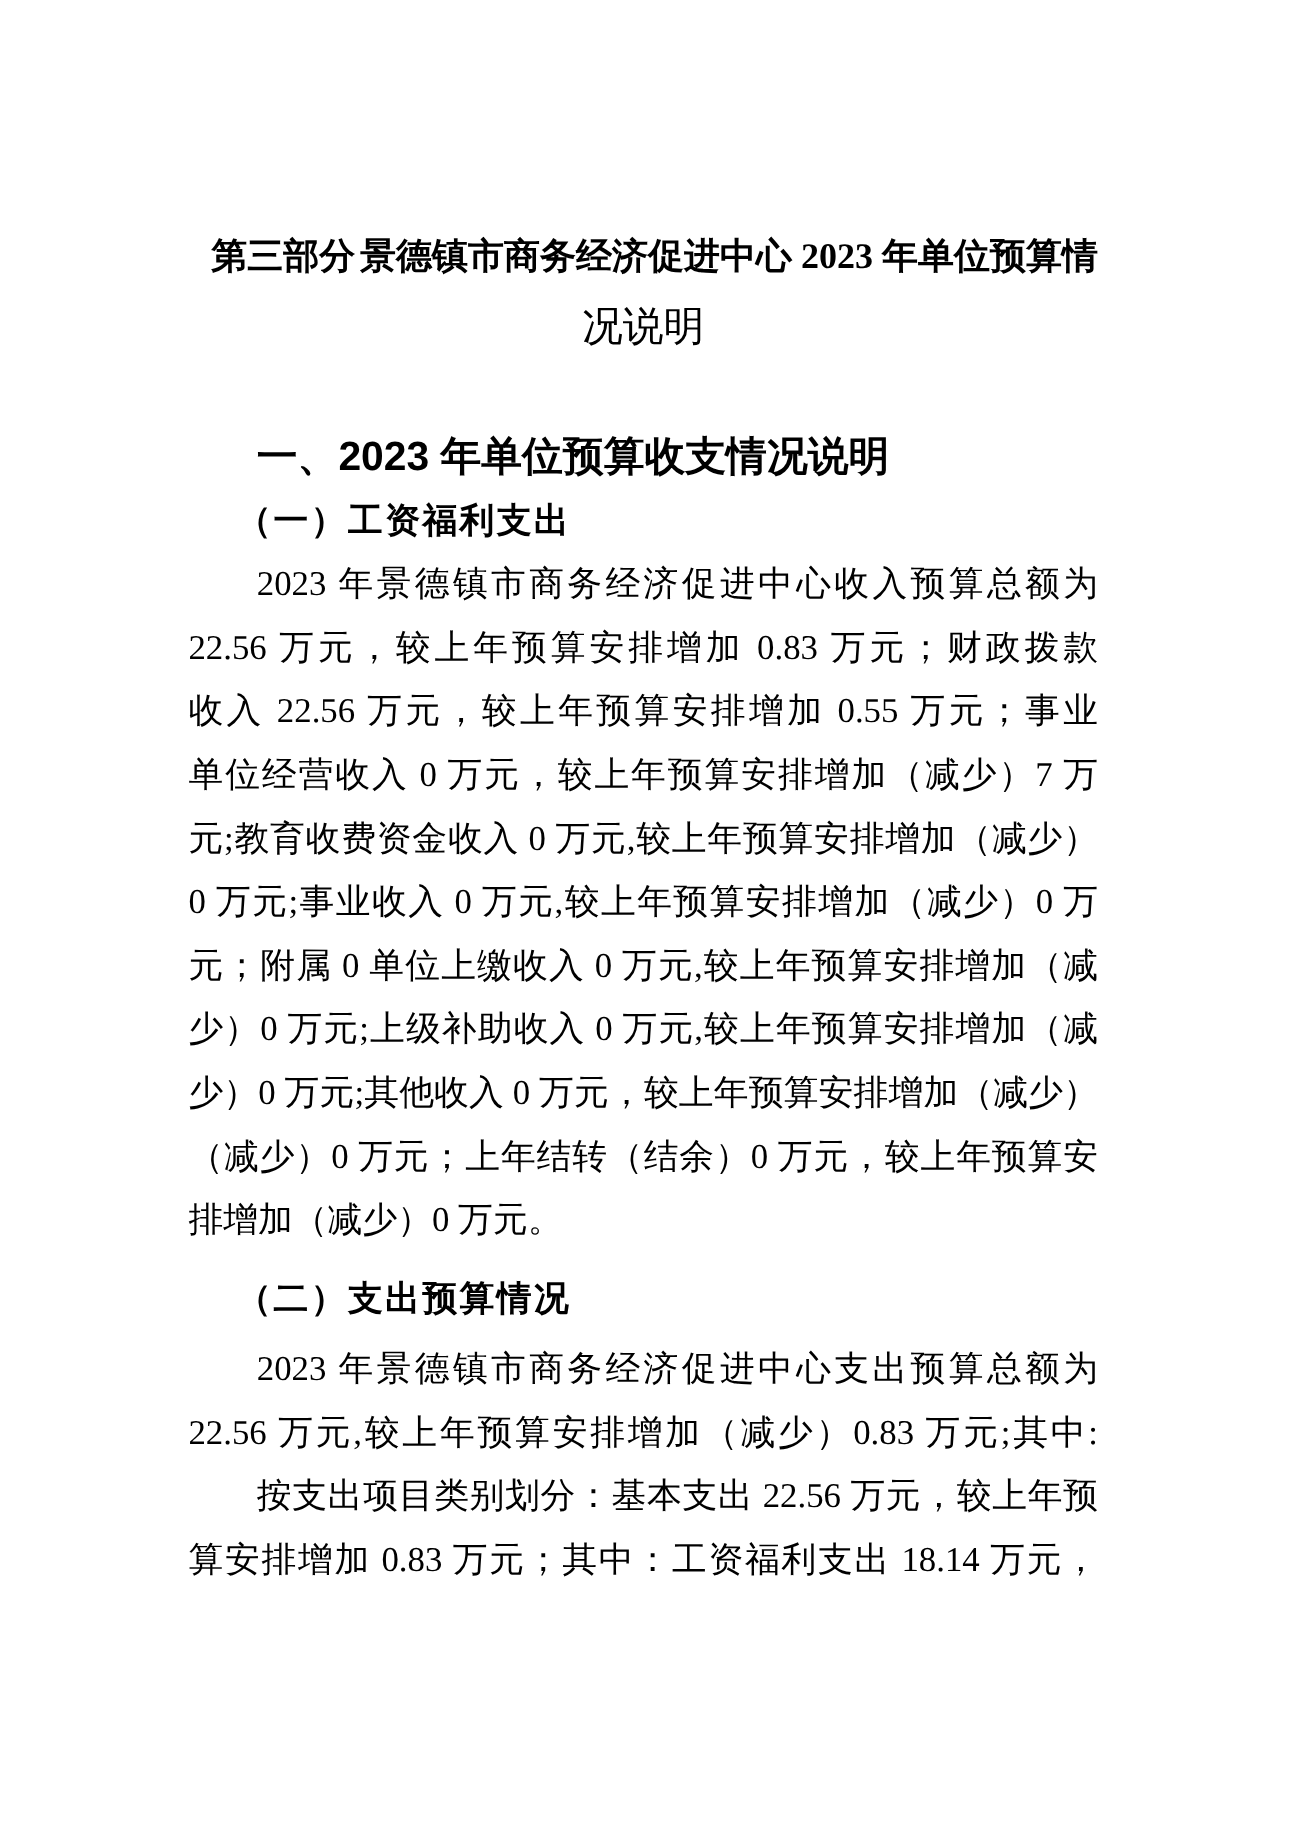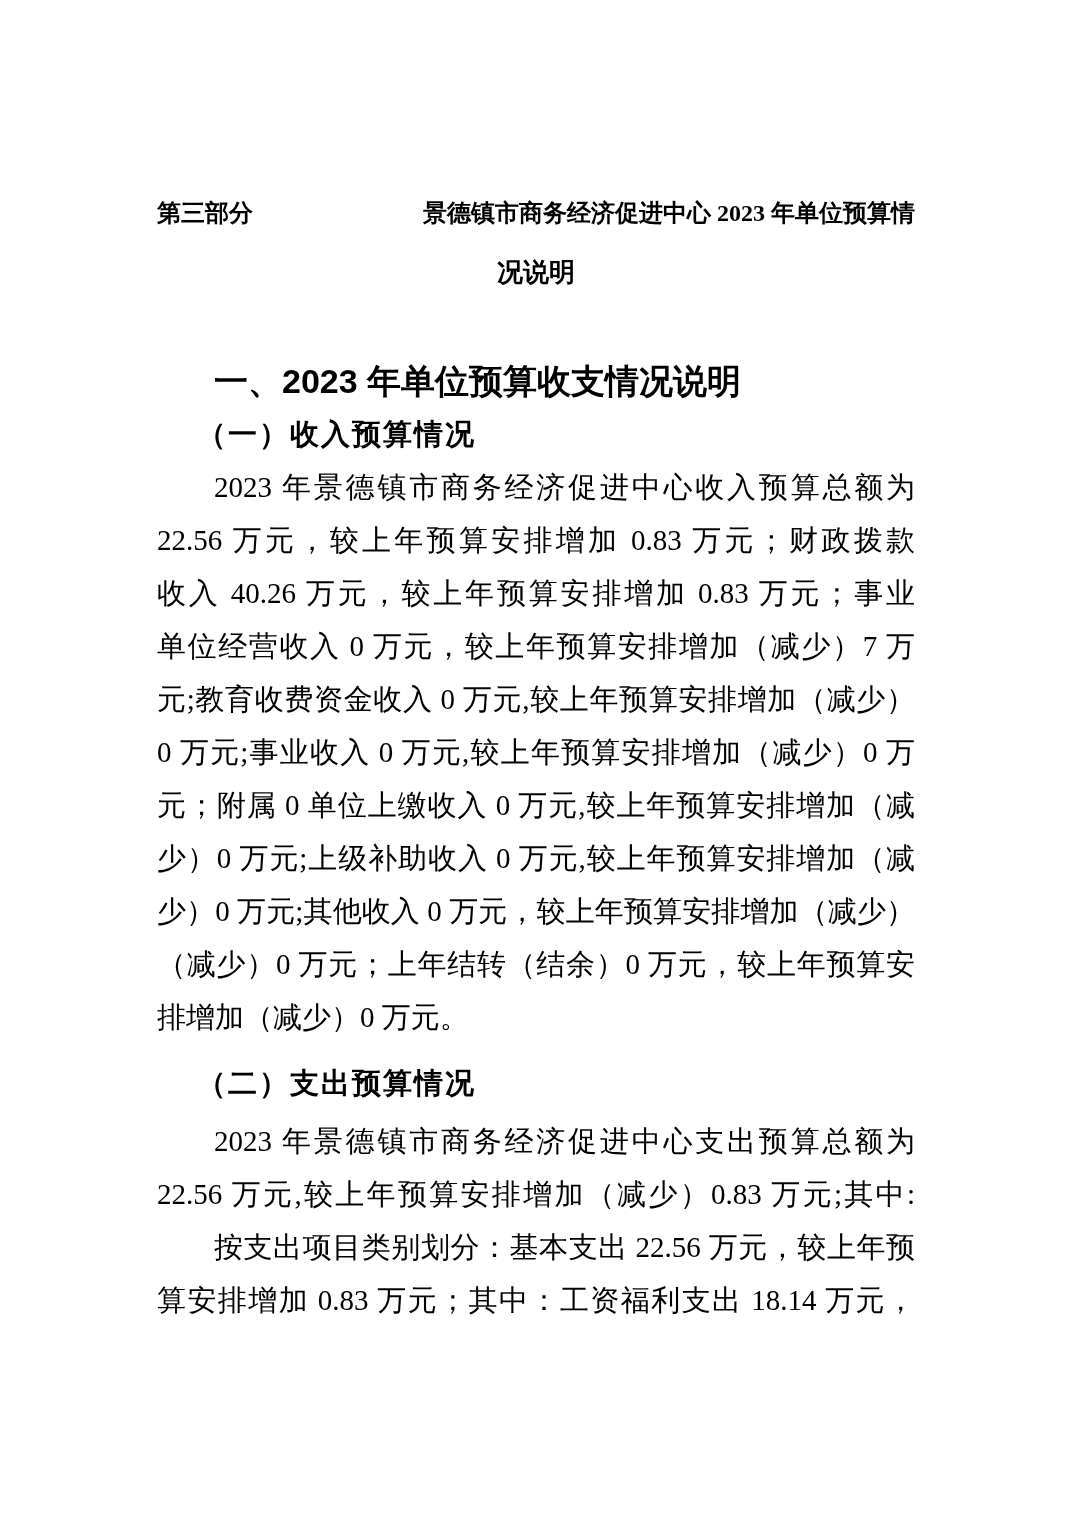--- a/index.html
+++ b/index.html
@@ -16,27 +16,28 @@
   }
   .content {
     padding: 184px 159px 0 157px; 
   }
   
   .doc-title-line1 {
     display: flex;
     justify-content: space-between;
     align-items: baseline;
     font-weight: bold;
-    font-size: 24px;
+    font-size: 30px;
     line-height: 59px;
     white-space: nowrap;
+    margin-left: 19px;
   }
   .doc-title-line2 {
-    font-weight: bold;
-    font-size: 26px;
+    font-weight: normal;
+    font-size: 34px;
     line-height: 59px;
     text-align: center;
   }
   
   .heading-main {
     margin-top: 53px;
     font-family: "Liberation Sans", "DejaVu Sans", sans-serif;
     font-weight: bold;
     font-size: 34px;
     line-height: 53px;
@@ -78,26 +79,26 @@
   <div class="content">
 
     <div class="doc-title-line1">
       <span>第三部分</span>
       <span>景德镇市商务经济促进中心 2023 年单位预算情</span>
     </div>
     <div class="doc-title-line2">况说明</div>
 
     <div class="heading-main">一、2023 年单位预算收支情况说明</div>
 
-    <div class="heading-sub">（一）收入预算情况</div>
+    <div class="heading-sub">（一）工资福利支出</div>
 
     <div class="para">
       <div class="bline first">2023 年景德镇市商务经济促进中心收入预算总额为</div>
       <div class="bline">22.56 万元，较上年预算安排增加 0.83 万元；财政拨款</div>
-      <div class="bline">收入 40.26 万元，较上年预算安排增加 0.83 万元；事业</div>
+      <div class="bline">收入 22.56 万元，较上年预算安排增加 0.55 万元；事业</div>
       <div class="bline">单位经营收入 0 万元，较上年预算安排增加（减少）7 万</div>
       <div class="bline">元;教育收费资金收入 0 万元,较上年预算安排增加（减少）</div>
       <div class="bline">0 万元;事业收入 0 万元,较上年预算安排增加（减少）0 万</div>
       <div class="bline">元；附属 0 单位上缴收入 0 万元,较上年预算安排增加（减</div>
       <div class="bline">少）0 万元;上级补助收入 0 万元,较上年预算安排增加（减</div>
       <div class="bline">少）0 万元;其他收入 0 万元，较上年预算安排增加（减少）</div>
       <div class="bline">（减少）0 万元；上年结转（结余）0 万元，较上年预算安</div>
       <div class="bline end">排增加（减少）0 万元。</div>
     </div>
 

